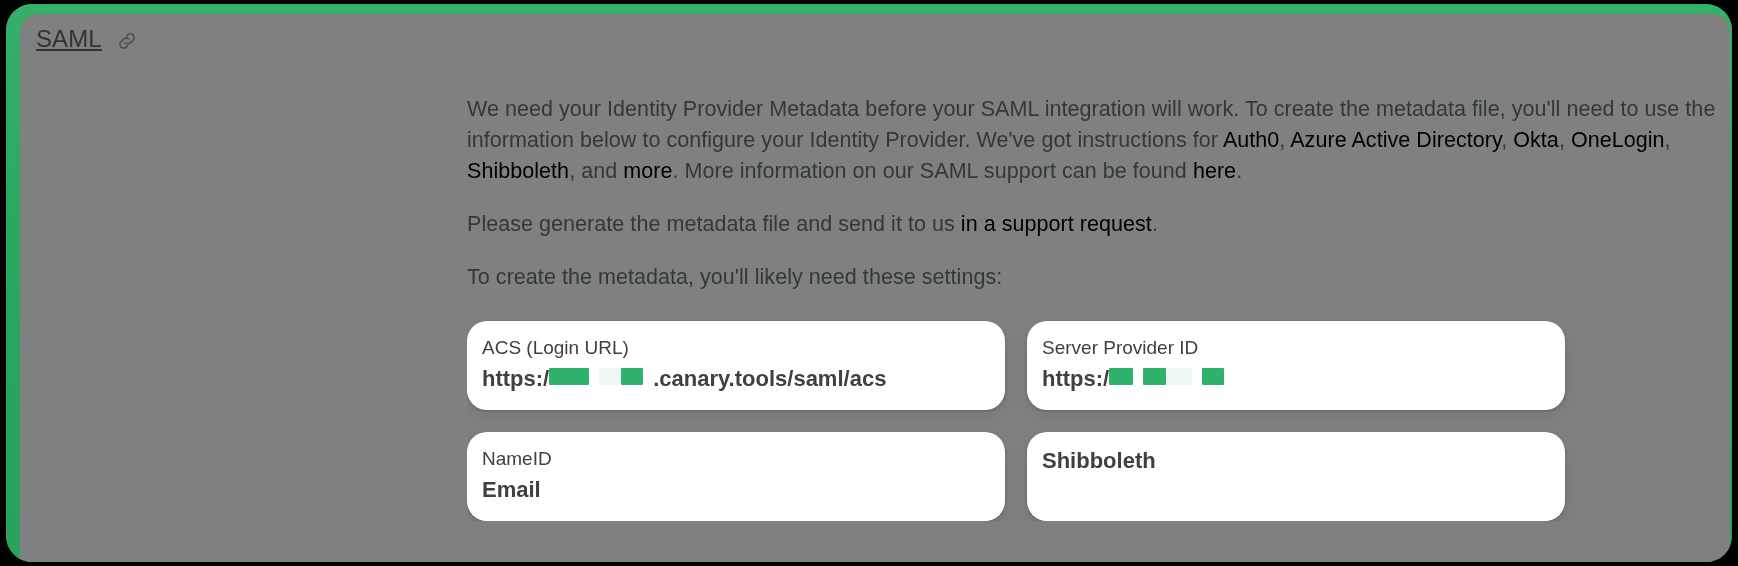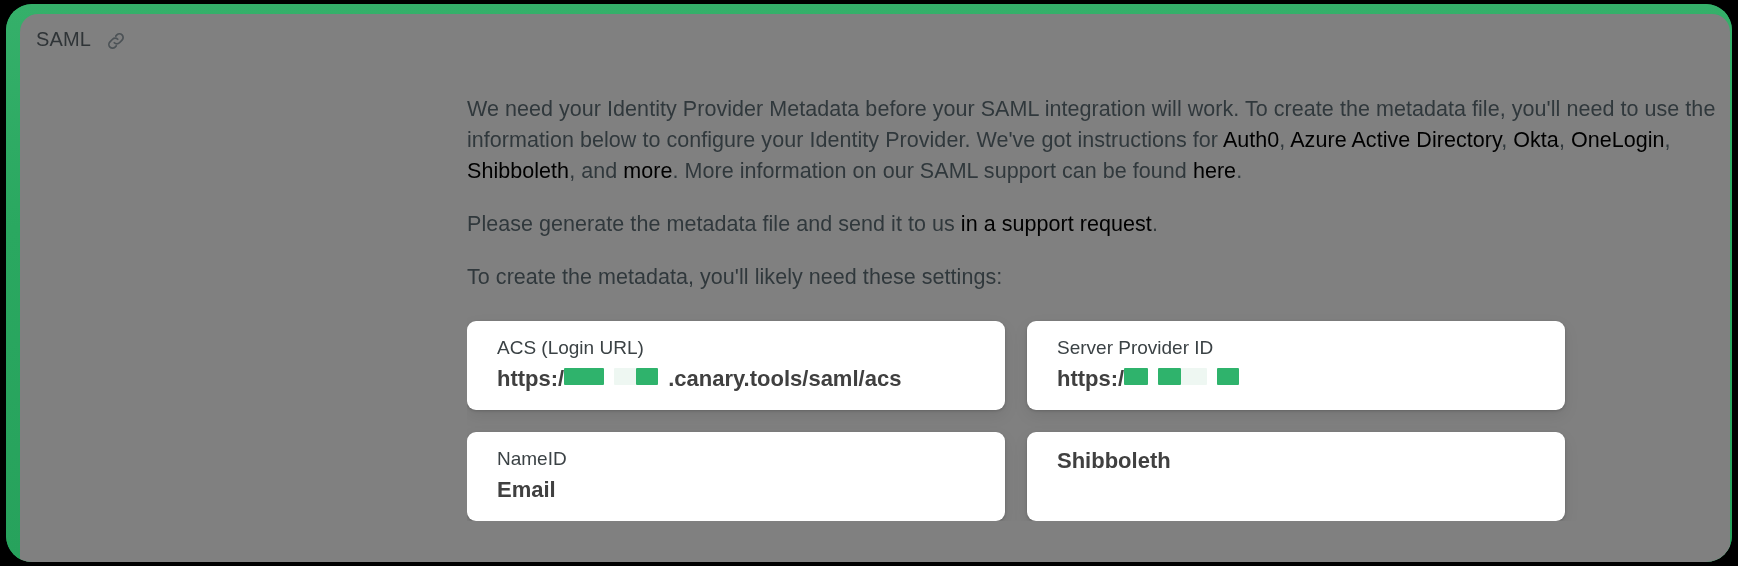--- a/index.html
+++ b/index.html
@@ -48,24 +48,25 @@
   
   .header {
     position: absolute;
     left: 16px;
     top: 8px;
     display: flex;
     align-items: center;
     gap: 14px;
   }
   .page-title {
-    font-size: 20px;
+    font-size: 24px;
     color: #2f3437;
     letter-spacing: .1px;
     line-height: 34px;
+    text-decoration: underline;
   }
   .link-icon {
     display: inline-flex;
     align-items: center;
     justify-content: center;
     width: 22px;
     height: 22px;
     color: #4c5256;
     margin-top: 4px;
   }
@@ -103,22 +104,22 @@
     display: flex;
     gap: 22px;
     position: relative;
   }
   .card-row + .card-row { margin-top: 22px; }
 
   .card {
     position: relative;
     width: 538px;
     background: #ffffff;
-    border-radius: 9px;
-    padding: 14px 18px 16px 30px;
+    border-radius: 20px;
+    padding: 14px 18px 16px 15px;
     box-sizing: border-box;
     box-shadow: 0 1px 3px rgba(0,0,0,.18), 0 6px 16px rgba(0,0,0,.08);
   }
   .card-label {
     font-size: 19px;
     color: #3b4245;
     line-height: 25px;
     margin-bottom: 4px;
   }
   .card-value {

